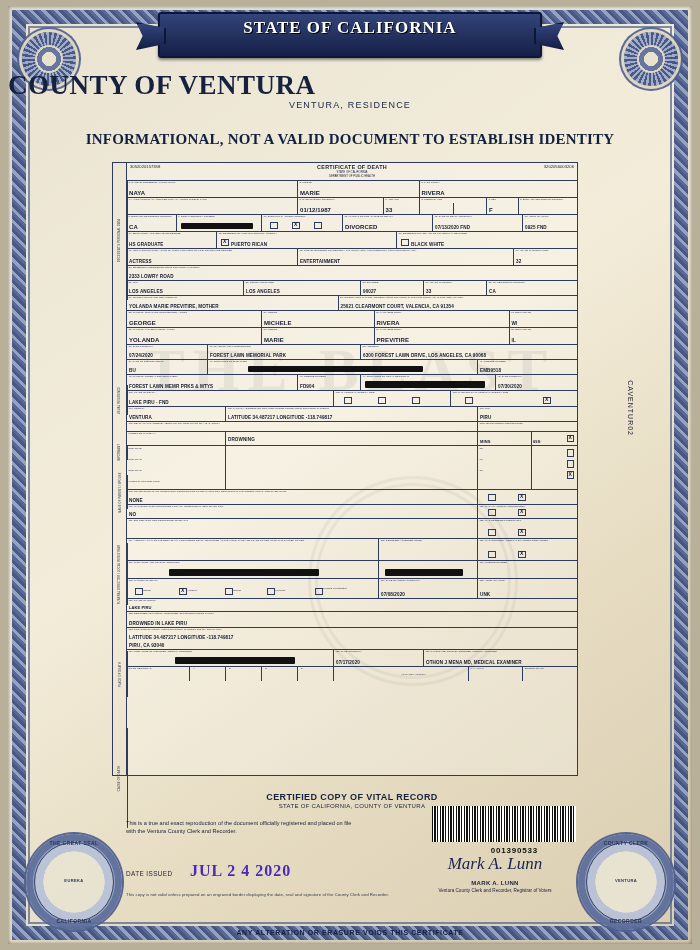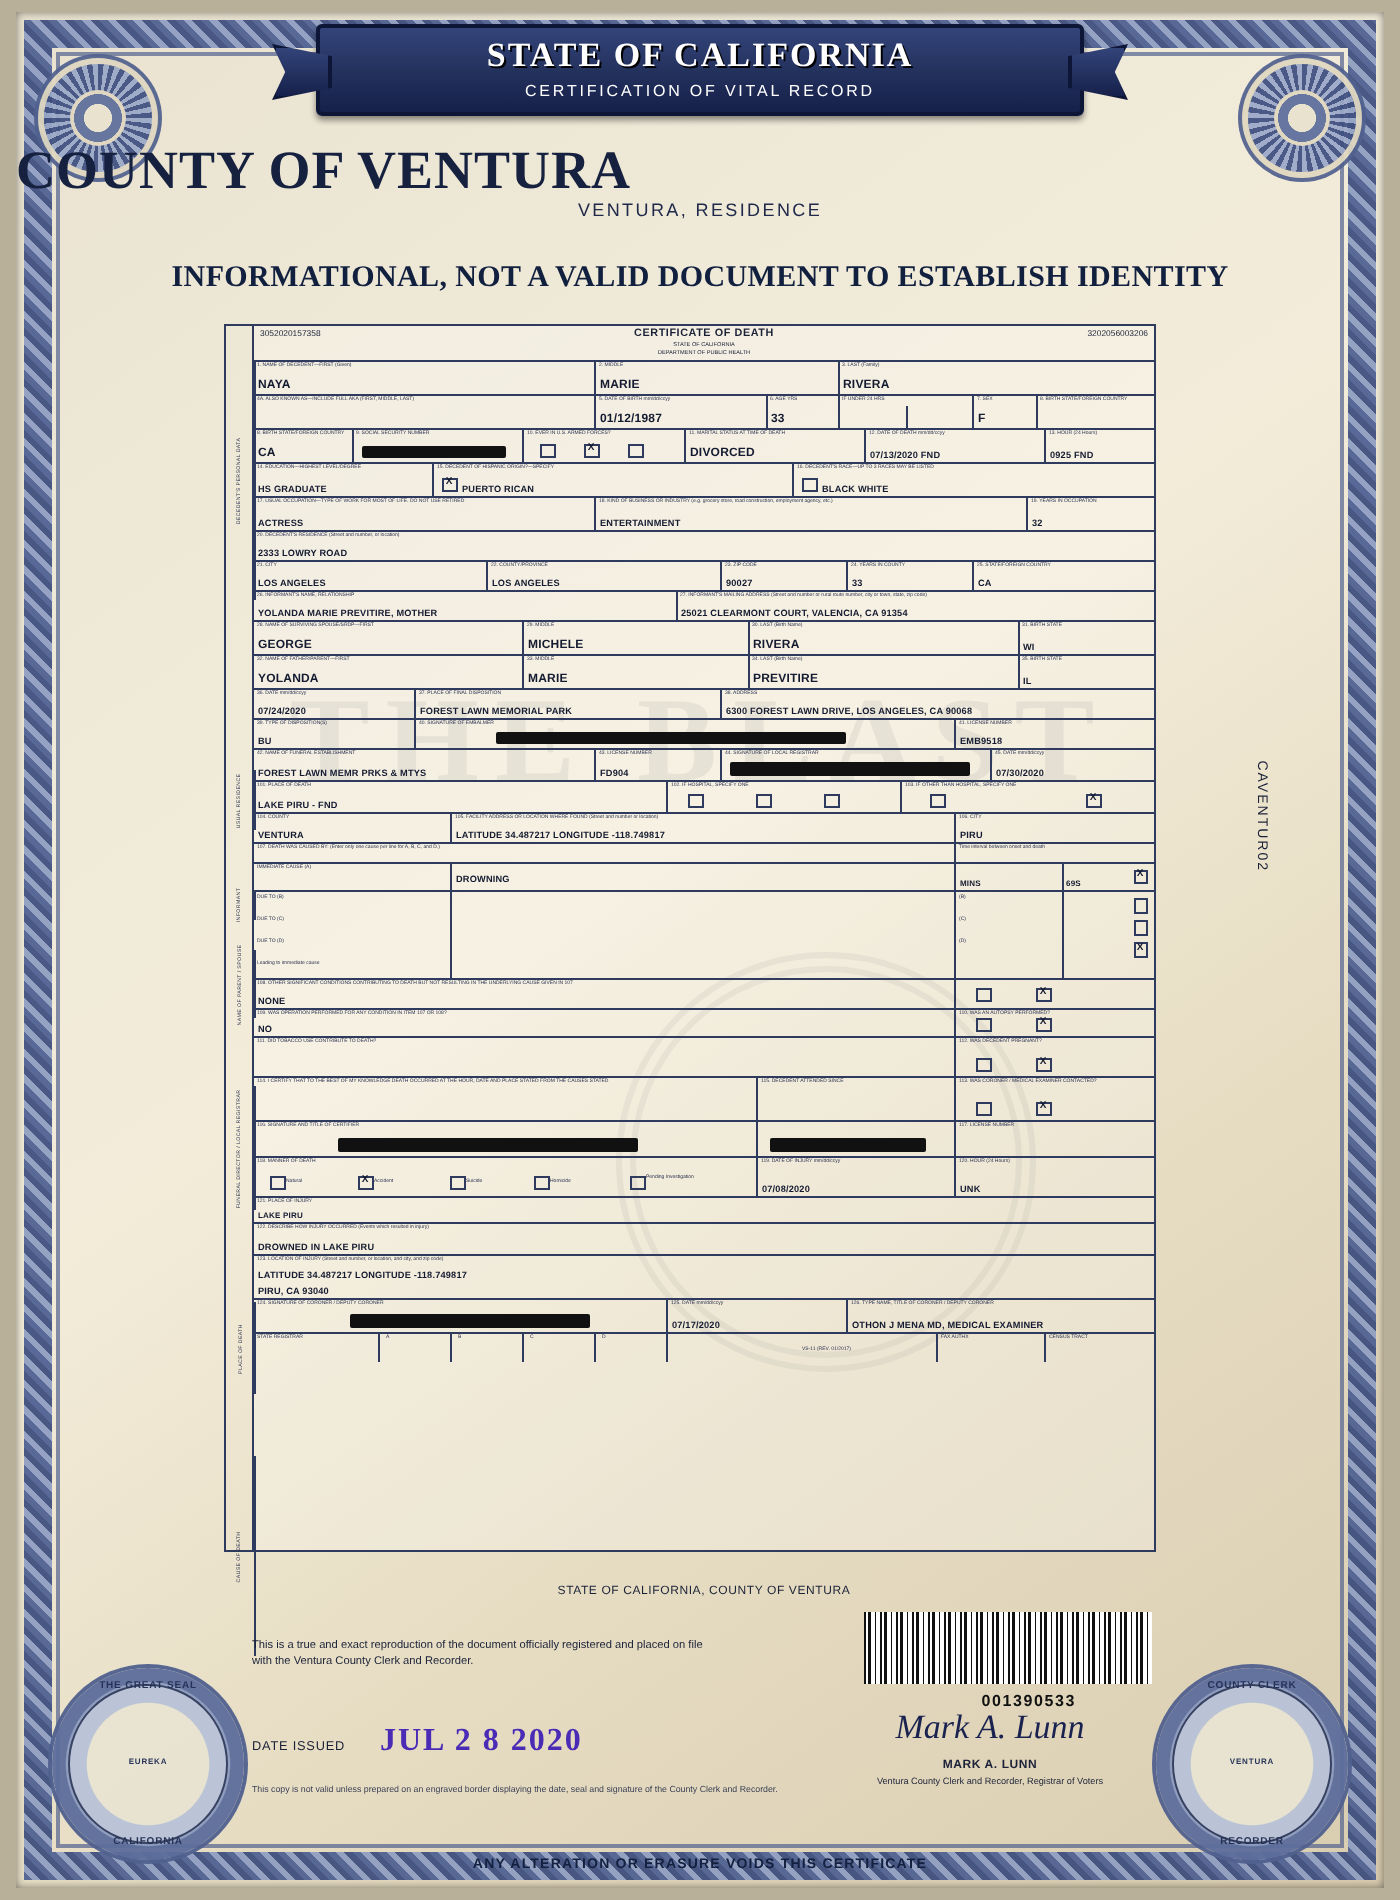--- a/index.html
+++ b/index.html
@@ -195,21 +195,20 @@
 
   <div id="border-frame"></div>
   <div id="border-inner"></div>
   <div class="rosette r-tl"></div>
   <div class="rosette r-tr"></div>
 
   <div id="banner">
     <div class="wing-l"></div>
     <div class="wing-r"></div>
     <div class="b1">STATE OF CALIFORNIA</div>
-    <div class="b2">CERTIFICATION OF VITAL RECORD</div>
   </div>
 
   <div id="county-title">COUNTY OF VENTURA</div>
   <div id="county-sub">VENTURA, RESIDENCE</div>
   <div id="informational">INFORMATIONAL, NOT A VALID DOCUMENT TO ESTABLISH IDENTITY</div>
 
   <div id="watermark">THE BLAST</div>
   <div id="wm-seal"></div>
 
   <div id="right-vert">CAVENTUR02</div>
@@ -703,24 +702,25 @@
         <div class="lbl">FAX AUTHX</div>
       </div>
       <div class="cell nb" style="left:88%;width:12%;">
         <div class="lbl">CENSUS TRACT</div>
       </div>
     </div>
 
   </div>
 
   <div id="bottom">
+    <div id="bot-title">CERTIFIED COPY OF VITAL RECORD</div>
     <div id="bot-sub">STATE OF CALIFORNIA, COUNTY OF VENTURA</div>
     <div id="bot-para">This is a true and exact reproduction of the document officially registered and placed on file with the Ventura County Clerk and Recorder.</div>
     <div id="date-issued">DATE ISSUED</div>
-    <div id="date-val">JUL 2 8 2020</div>
+    <div id="date-val">JUL 2 4 2020</div>
     <div id="bot-note">This copy is not valid unless prepared on an engraved border displaying the date, seal and signature of the County Clerk and Recorder.</div>
 
     <div id="barcode"></div>
     <div id="barcode-num">001390533</div>
     <div id="signature">Mark A. Lunn</div>
     <div id="sig-name">MARK A. LUNN</div>
     <div id="sig-role">Ventura County Clerk and Recorder, Registrar of Voters</div>
   </div>
 
   <div class="seal" id="seal-left">

